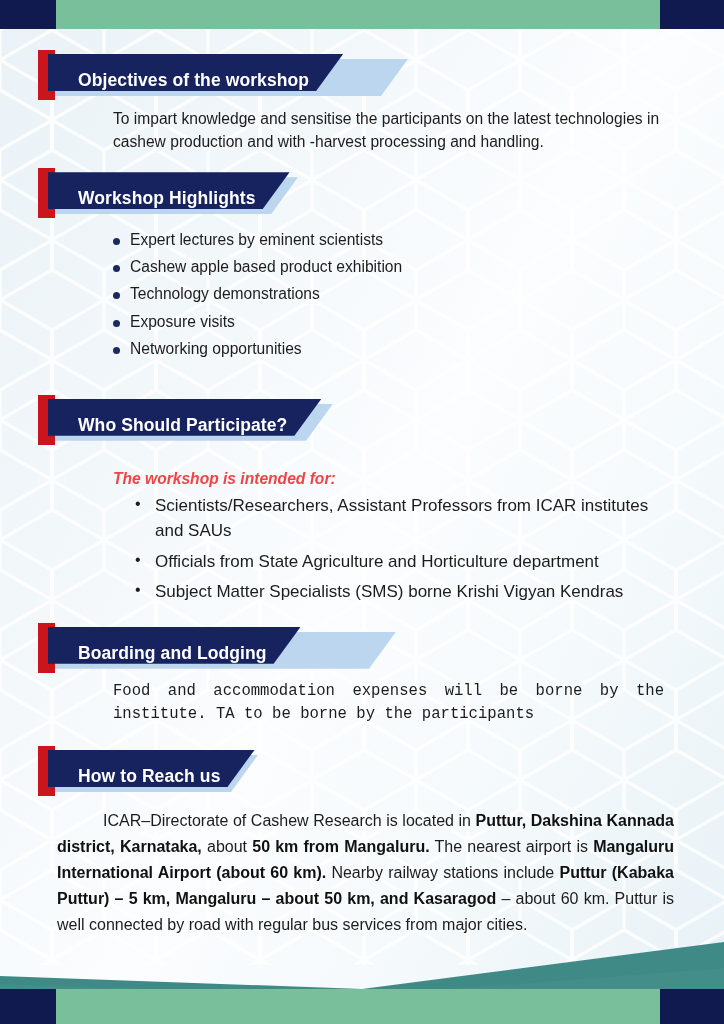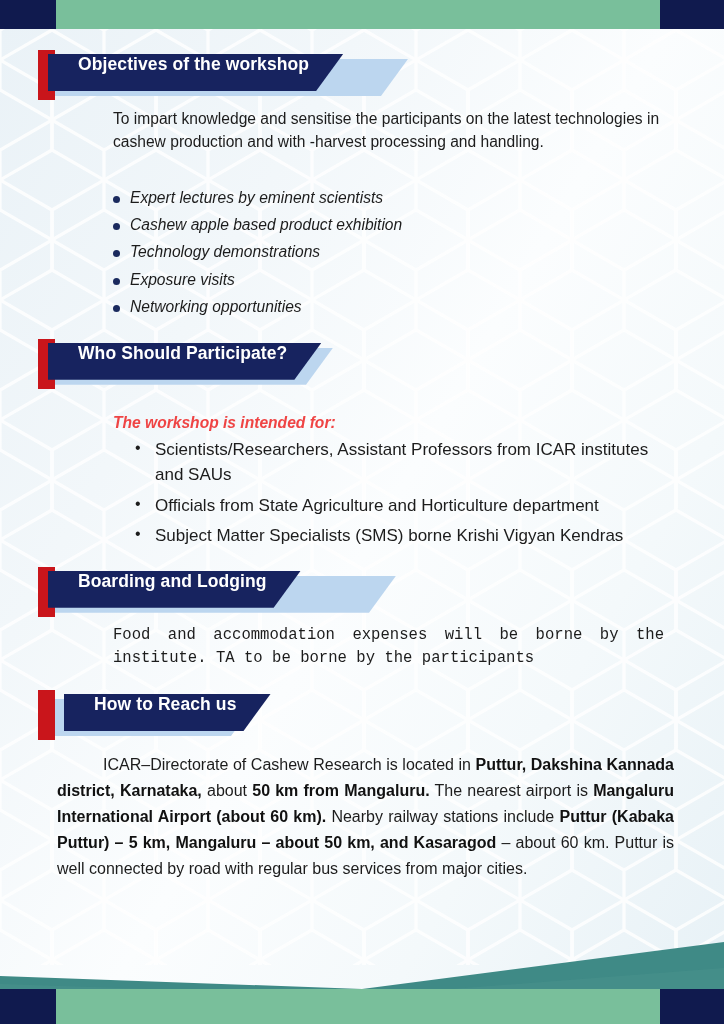--- a/index.html
+++ b/index.html
@@ -98,21 +98,21 @@
     background:#bcd6ef;
     z-index:1;
   }
   .sec-head .plate {
     position:absolute;
     left:10px; top:0;
     height:37px;
     background:#17235f;
     z-index:3;
     display:flex;
-    align-items:flex-start;
+    align-items:flex-end;
   }
   .sec-head .plate .txt {
     color:#ffffff;
     font-size:17.5px;
     font-weight:bold;
     letter-spacing:.1px;
     padding-left:30px;
     padding-right:34px;
     white-space:nowrap;
   }
@@ -127,23 +127,22 @@
     margin:11px 60px 0 113px;
   }
   .para-justify {
     text-align:justify;
     margin:11px 60px 0 113px;
     font-family:Liberation Mono, monospace;
   }
 
   
   .dotlist {
-    margin:12px 0 2px 113px;
+    margin:12px 0 16px 113px;
     list-style:none;
-    font-style:italic;
   }
   .dotlist li {
     position:relative;
     padding-left:17px;
     font-size:15.6px;
     color:#1c1c1c;
     line-height:1.74;
   }
   .dotlist li:before {
     content:"";
@@ -243,20 +242,27 @@
       <div class="shadowplate" style="width:360px; clip-path:polygon(0 0, 100% 0, calc(100% - 27px) 100%, 0 100%);"></div>
       <div class="plate" style="clip-path:polygon(0 0, 100% 0, calc(100% - 27px) 100%, 0 100%);">
         <span class="txt">Objectives of the workshop</span>
       </div>
     </div>
 
     <div class="para para-indent">To impart knowledge and sensitise the participants on the latest technologies in cashew production and with -harvest processing and handling.</div>
 
     <div class="gap-b"></div>
 
+    <div class="sec-head">
+      <div class="redbar"></div>
+      <div class="shadowplate" style="width:250px; clip-path:polygon(0 0, 100% 0, calc(100% - 27px) 100%, 0 100%);"></div>
+      <div class="plate" style="clip-path:polygon(0 0, 100% 0, calc(100% - 27px) 100%, 0 100%);">
+        <span class="txt">Workshop Highlights</span>
+      </div>
+    </div>
 
     <ul class="dotlist">
       <li>Expert lectures by eminent scientists</li>
       <li>Cashew apple based product exhibition</li>
       <li>Technology demonstrations</li>
       <li>Exposure visits</li>
       <li>Networking opportunities</li>
     </ul>
 
     <div class="gap-c"></div>
@@ -287,21 +293,21 @@
       </div>
     </div>
 
     <div class="para para-justify">Food and accommodation expenses will be borne by the institute. TA to be borne by the participants</div>
 
     <div class="gap-e"></div>
 
     <div class="sec-head">
       <div class="redbar"></div>
       <div class="shadowplate" style="width:210px; clip-path:polygon(0 0, 100% 0, calc(100% - 27px) 100%, 0 100%);"></div>
-      <div class="plate" style="clip-path:polygon(0 0, 100% 0, calc(100% - 27px) 100%, 0 100%);margin-left:16px;">
+      <div class="plate" style="clip-path:polygon(0 0, 100% 0, calc(100% - 27px) 100%, 0 100%);">
         <span class="txt">How to Reach us</span>
       </div>
     </div>
 
     <div class="reach">
       <span class="ind"></span><span id="reach-runs"><span>ICAR–Directorate of Cashew Research is located in </span><b>Puttur, Dakshina Kannada district, Karnataka,</b><span> about </span><b>50 km from Mangaluru.</b><span> The nearest airport is </span><b>Mangaluru International Airport (about 60 km).</b><span> Nearby railway stations include </span><b>Puttur (Kabaka Puttur) – 5 km, Mangaluru – about 50 km, and Kasaragod</b><span> – about 60 km. Puttur is well connected by road with regular bus services from major cities.</span></span>
     </div>
 
   </div>
 </div>

